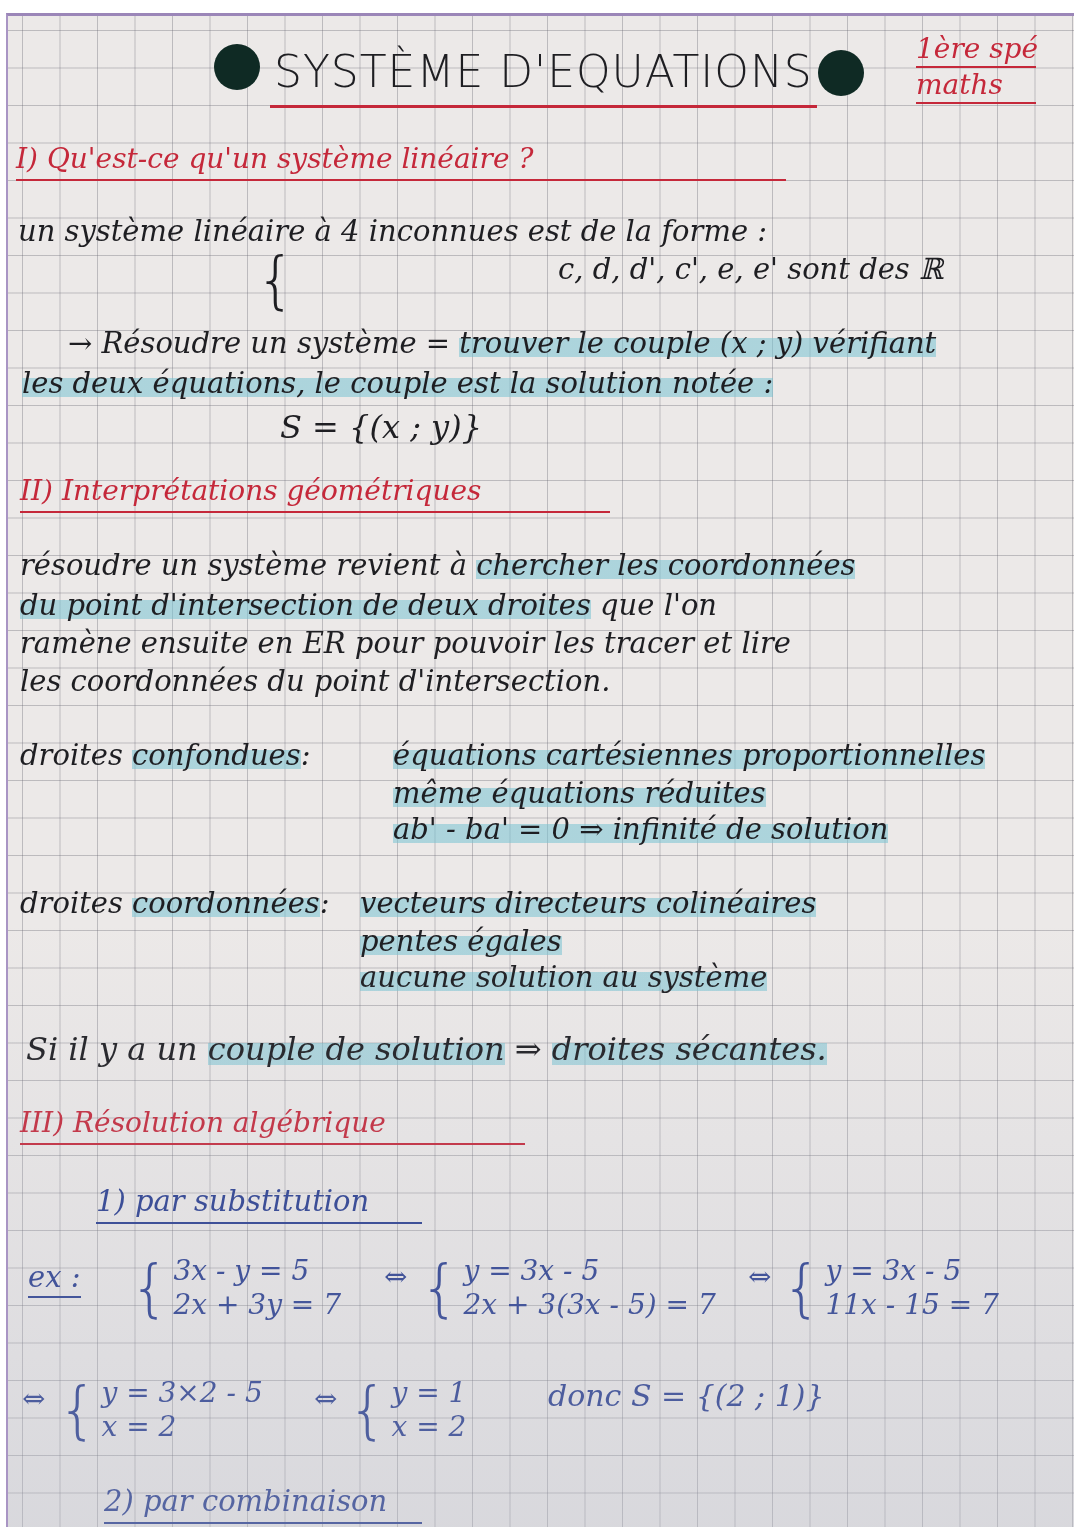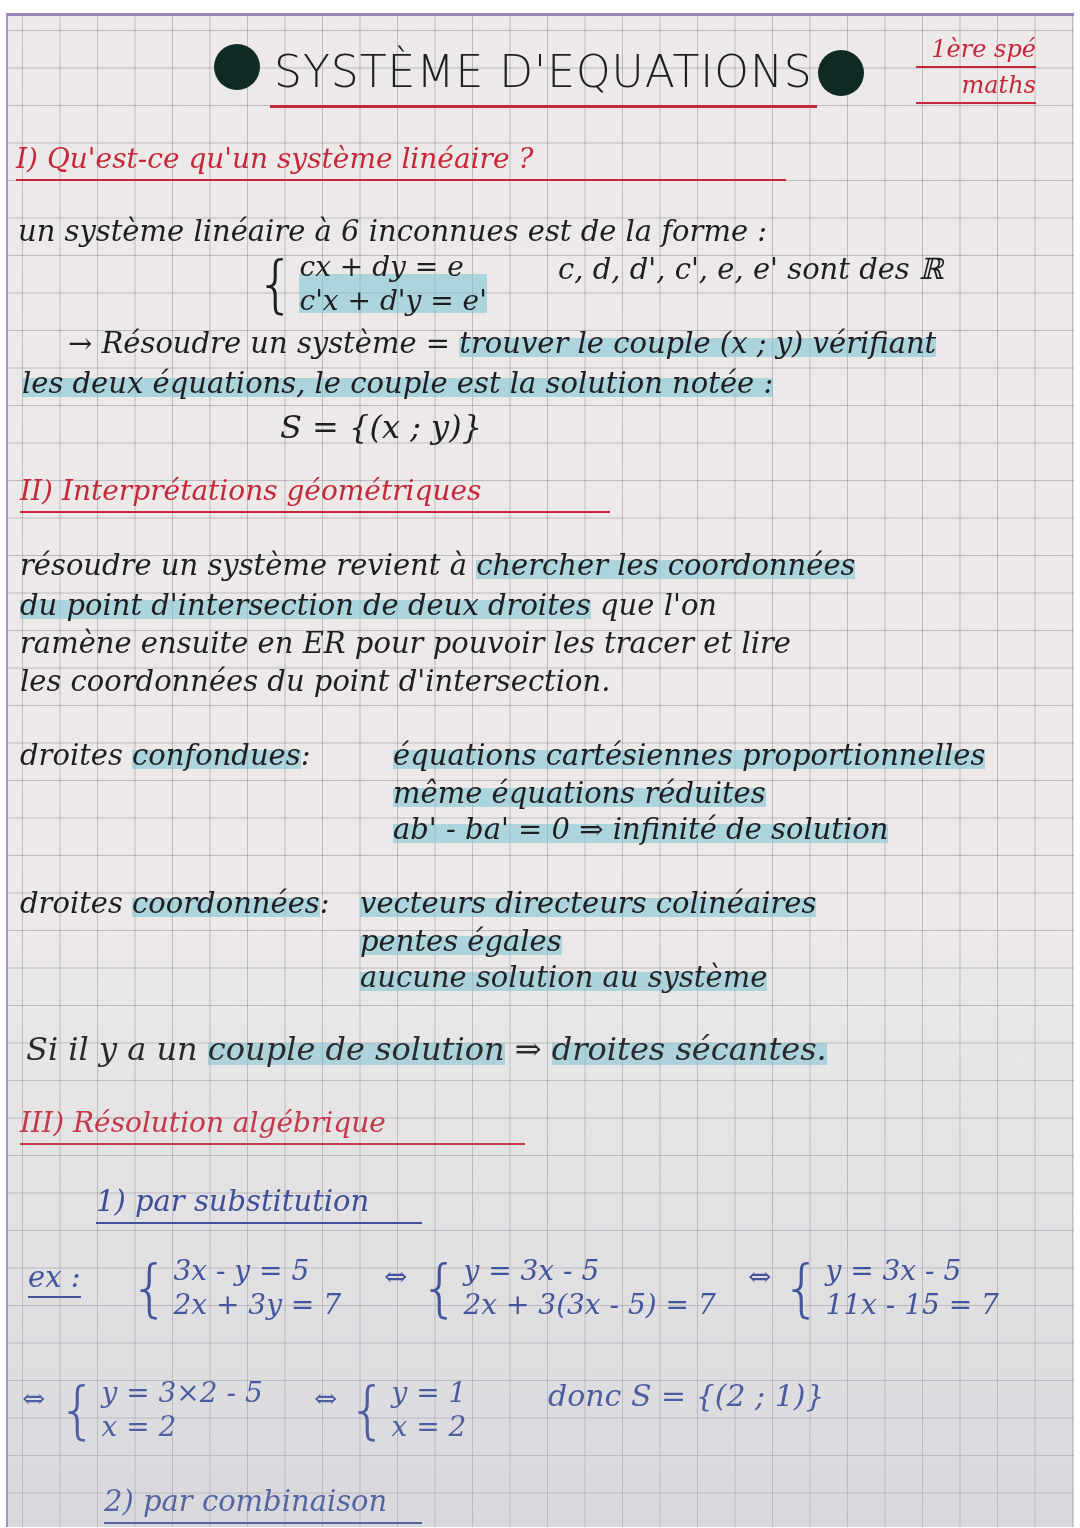--- a/index.html
+++ b/index.html
@@ -29,21 +29,21 @@
   .blue { color:#253a8e; }
   .hl { background:linear-gradient(to bottom, transparent 35%, rgba(120,195,210,0.55) 35%, rgba(120,195,210,0.55) 92%, transparent 92%); }
   .ul-red { border-bottom:2px solid #c5283a; padding-bottom:4px; }
   .ul-blue { border-bottom:2px solid #253a8e; padding-bottom:4px; }
   .title {
     font-family:"DejaVu Sans", sans-serif; font-style:normal; font-weight:300;
     font-size:44px; letter-spacing:1px; color:#1e1e22;
     border-bottom:3px solid #c5283a; padding:0 4px 8px 4px;
   }
   .dot { position:absolute; width:46px; height:46px; border-radius:50%; background:#0f2a24; }
-  .corner { font-size:24px; text-align:right; line-height:34px; }
+  .corner { font-size:28px; text-align:left; line-height:34px; }
   .corner span { display:block; border-bottom:2px solid #c5283a; }
   .h1 { font-size:28px; }
   .body { font-size:29px; }
   .sys { display:inline-flex; align-items:center; }
   .brace { font-size:62px; line-height:60px; font-style:normal; font-family:"DejaVu Sans", sans-serif; font-weight:200; margin-right:4px; }
   .sys-lines { display:flex; flex-direction:column; line-height:34px; font-size:28px; }
 </style>
 </head>
 <body>
 
@@ -51,29 +51,25 @@
 
   <div class="dot" style="left:206px; top:28px;"></div>
   <div class="abs title" style="left:262px; top:30px;">SYSTÈME D'EQUATIONS</div>
   <div class="dot" style="left:810px; top:34px;"></div>
   <div class="abs corner red" style="left:908px; top:16px; width:120px;">
     <span class="red">1ère spé</span>
     <span class="red" style="color:#c5283a;"><b class="red" style="font-weight:normal;">maths</b></span>
   </div>
 
   <div class="abs h1 red ul-red" style="left:8px; top:126px; width:770px;">I) Qu'est-ce qu'un système linéaire ?</div>
-  <div class="abs body ink" style="left:10px; top:198px;">un système linéaire à 6 inconnues est de la forme :</div>
+  <div class="abs body ink" style="left:10px; top:198px;">un système linéaire à 4 inconnues est de la forme :</div>
 
   <div class="abs ink" style="left:248px; top:234px;">
     <div class="sys">
       <span class="brace">{</span>
-      <div class="sys-lines hl">
-        <span>cx + dy = e</span>
-        <span>c'x + d'y = e'</span>
-      </div>
     </div>
   </div>
   <div class="abs body ink" style="left:550px; top:236px;">c, d, d', c', e, e' sont des ℝ</div>
 
   <div class="abs body ink" style="left:60px; top:310px;">
     <span>→ Résoudre un système = </span><span class="hl">trouver le couple (x ; y) vérifiant</span>
   </div>
   <div class="abs body ink" style="left:14px; top:350px;">
     <span class="hl">les deux équations, le couple est la solution notée :</span>
   </div>

